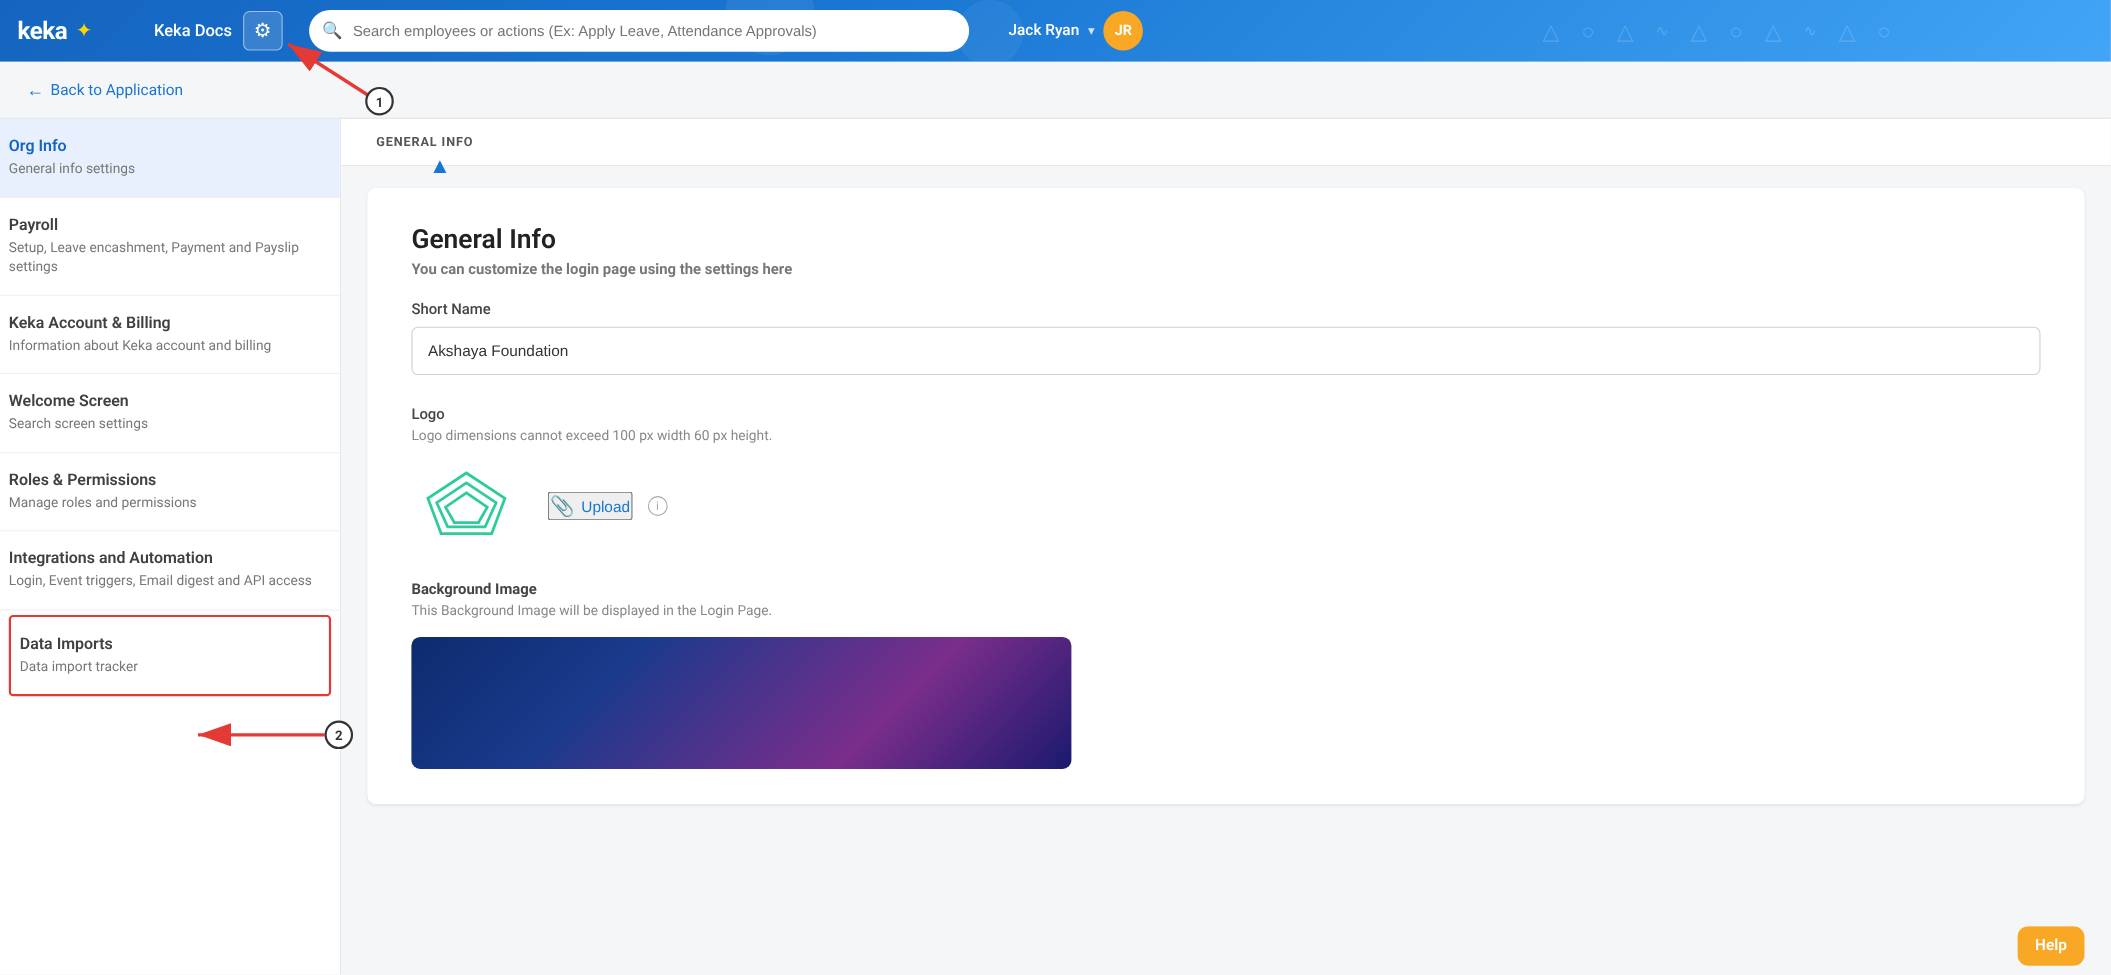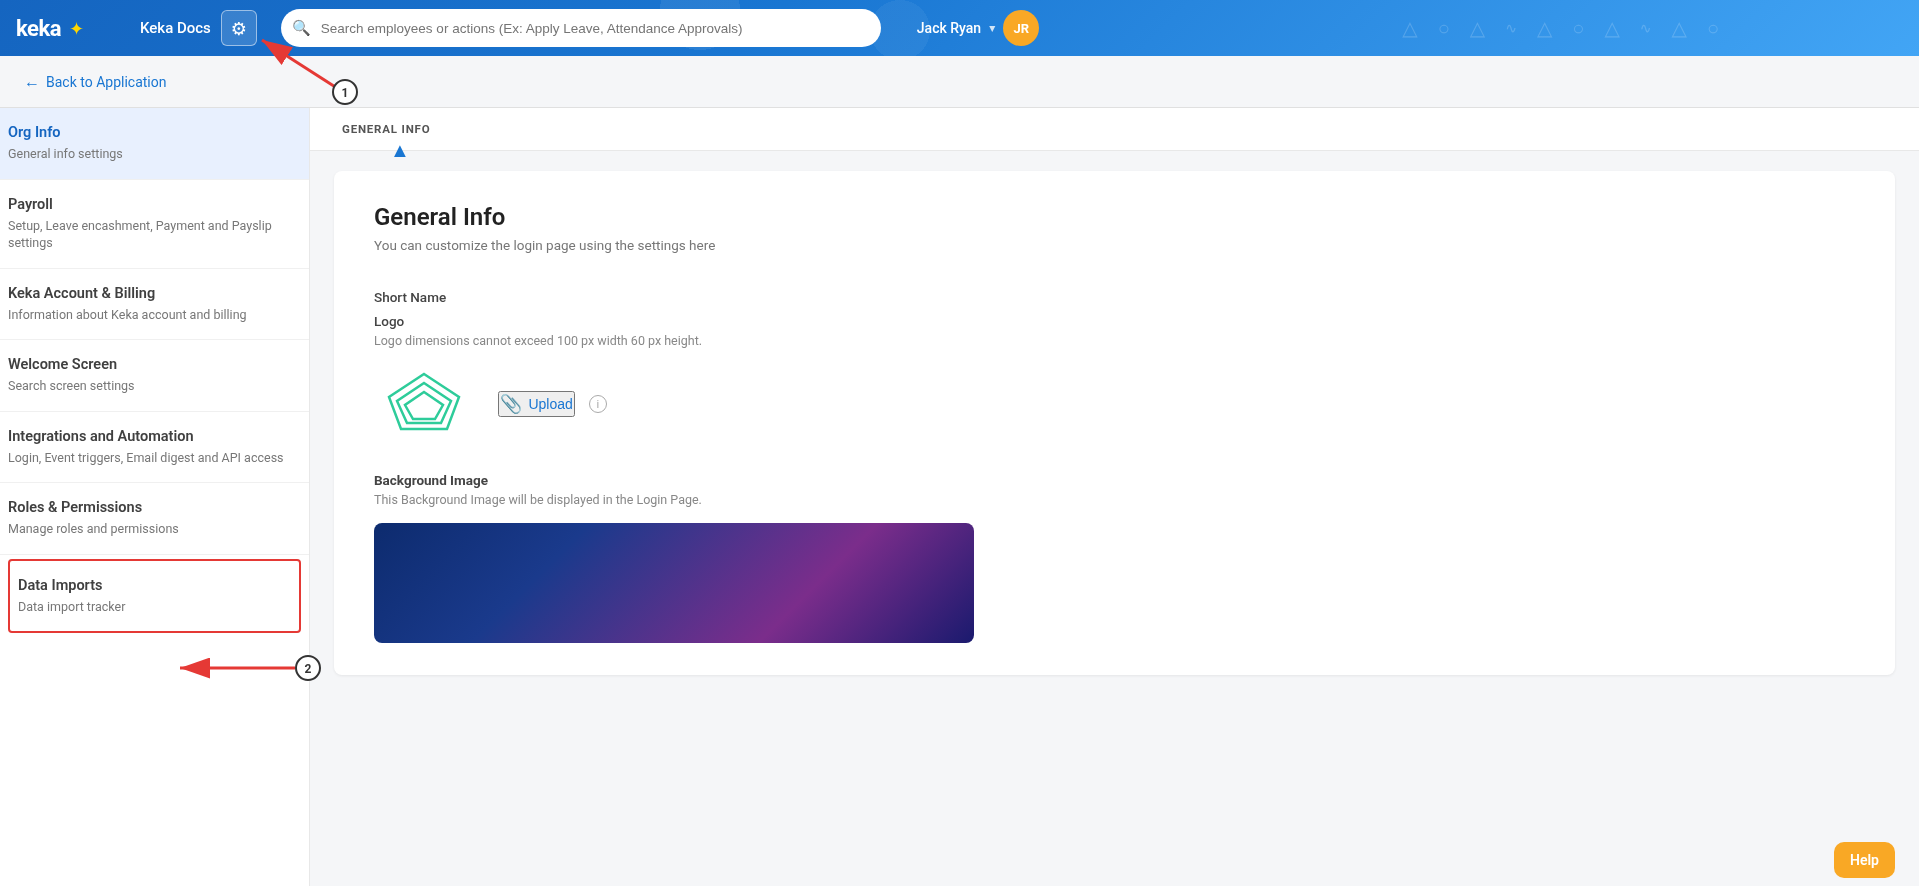--- a/index.html
+++ b/index.html
@@ -224,21 +224,22 @@
     }
     .content-title {
       font-size: 24px;
       font-weight: 600;
       color: #222;
       margin-bottom: 6px;
     }
     .content-subtitle {
       font-size: 13.5px;
       color: #777;
-      margin-bottom: 36px;
+      margin-bottom: 20px;
+      font-weight: bold;
     }
 
     .field-label {
       font-size: 13.5px;
       color: #444;
       margin-bottom: 8px;
       font-weight: 500;
     }
     .text-input {
       width: 100%;
@@ -415,27 +416,27 @@
       <div class="sidebar-item-title">Keka Account &amp; Billing</div>
       <div class="sidebar-item-desc">Information about Keka account and billing</div>
     </div>
 
     <div class="sidebar-item">
       <div class="sidebar-item-title">Welcome Screen</div>
       <div class="sidebar-item-desc">Search screen settings</div>
     </div>
 
     <div class="sidebar-item">
+      <div class="sidebar-item-title">Roles &amp; Permissions</div>
+      <div class="sidebar-item-desc">Manage roles and permissions</div>
+    </div>
+
+    <div class="sidebar-item">
       <div class="sidebar-item-title">Integrations and Automation</div>
       <div class="sidebar-item-desc">Login, Event triggers, Email digest and API access</div>
-    </div>
-
-    <div class="sidebar-item">
-      <div class="sidebar-item-title">Roles &amp; Permissions</div>
-      <div class="sidebar-item-desc">Manage roles and permissions</div>
     </div>
 
     <div class="sidebar-item highlighted">
       <div class="sidebar-item-title">Data Imports</div>
       <div class="sidebar-item-desc">Data import tracker</div>
     </div>
   </aside>
 
   <main class="content-area">
 
@@ -443,20 +444,21 @@
       <span class="section-header-title">GENERAL INFO</span>
       <span class="up-caret">▲</span>
     </div>
 
     <div class="content-card">
       <h2 class="content-title">General Info</h2>
       <p class="content-subtitle">You can customize the login page using the settings here</p>
 
       
       <div class="field-label">Short Name</div>
+      <input class="text-input" type="text" value="Akshaya Foundation" style="">
 
       
       <div class="logo-section">
         <div class="logo-label">Logo</div>
         <div class="logo-desc">Logo dimensions cannot exceed 100 px width 60 px height.</div>
         <div class="logo-upload-row">
           <div class="logo-preview logo-svg-wrapper">
 
             <svg viewBox="0 0 90 70" fill="none" xmlns="http://www.w3.org/2000/svg">
               <polygon points="45,5 80,28 68,60 22,60 10,28" stroke="#2ecc9a" stroke-width="2.5" fill="none"></polygon>

